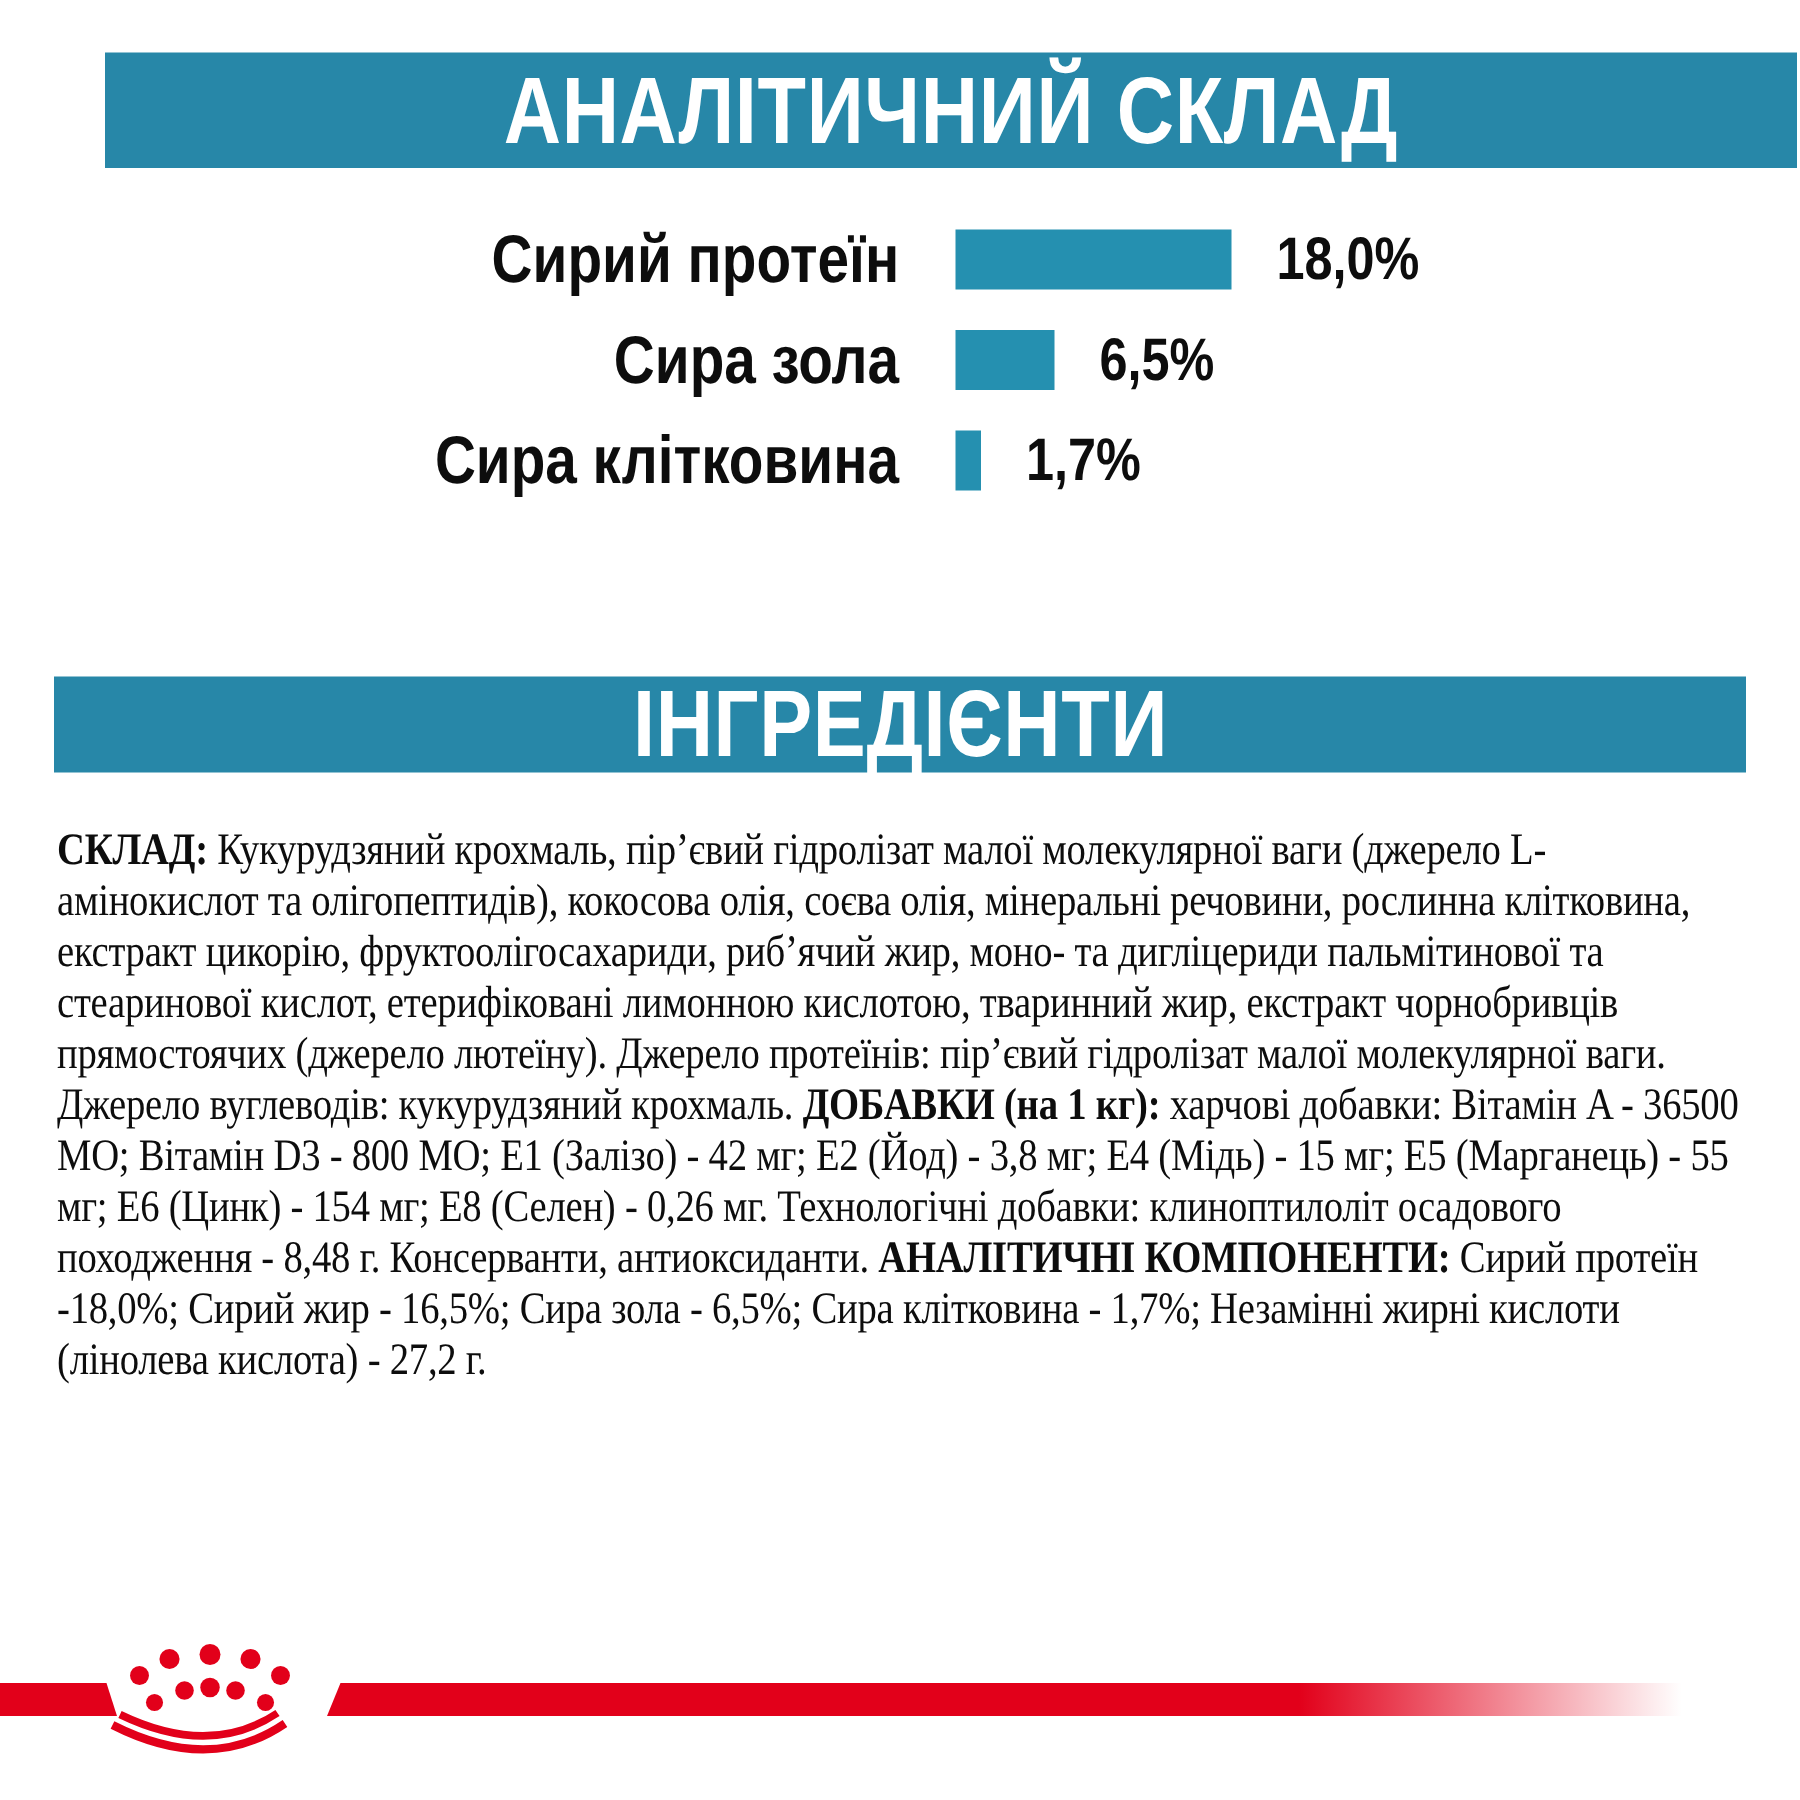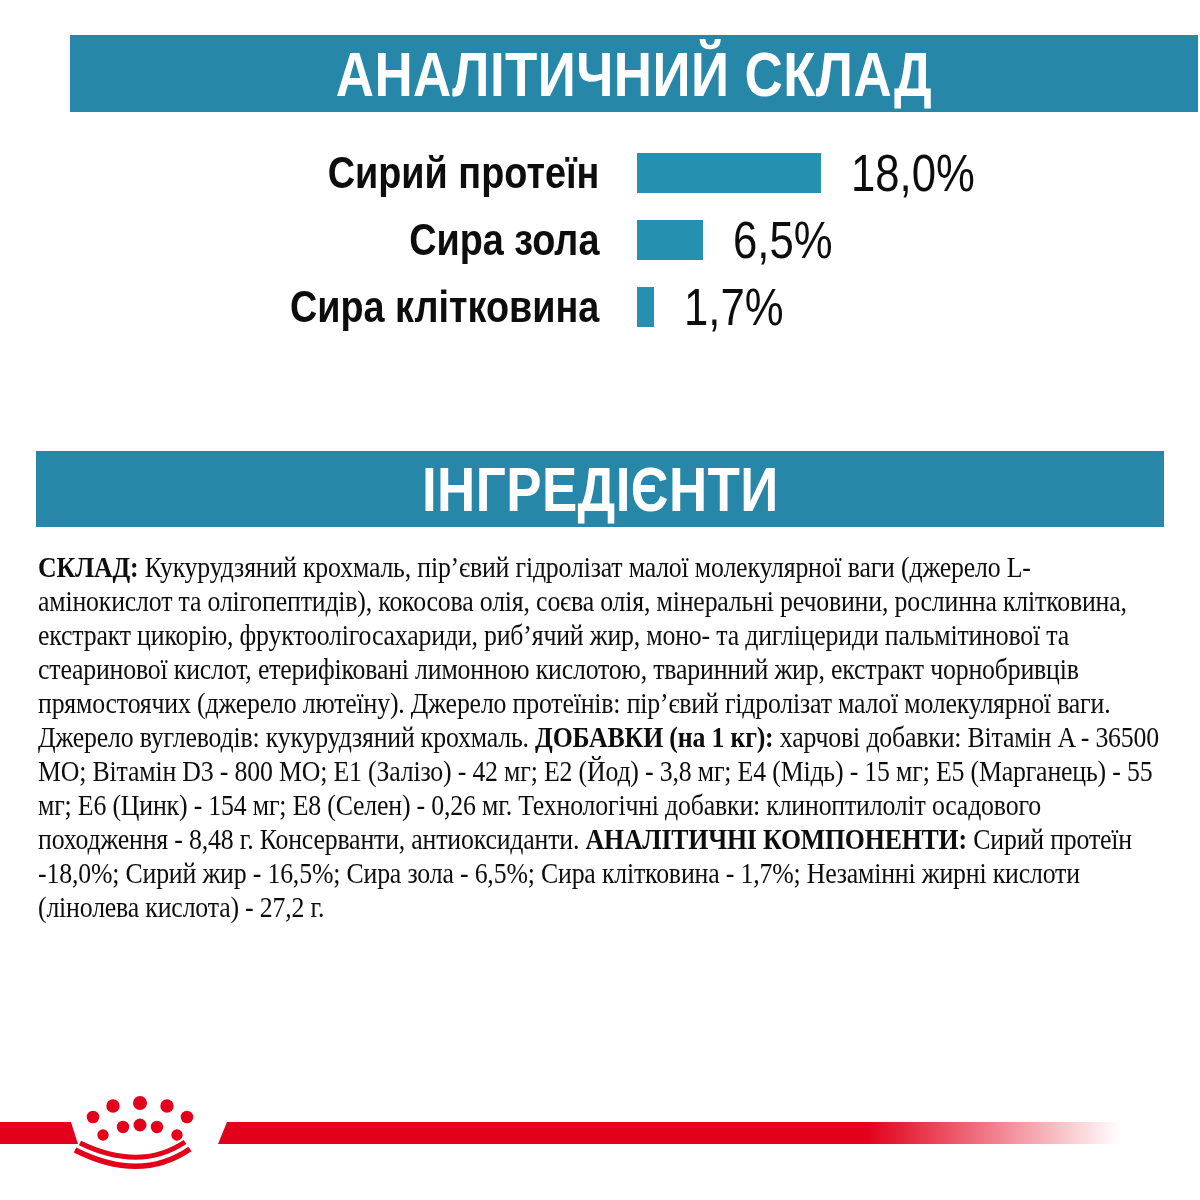--- a/index.html
+++ b/index.html
@@ -13,33 +13,33 @@
   .cx-c { transform-origin:50% 50%; }
   .cx-r { transform-origin:100% 50%; }
   .cx-l { transform-origin:0 50%; }
 
   .banner {
     position:absolute; left:36px; width:1128px;
     background:var(--banner_teal,#2787a8);
     display:flex; align-items:center; justify-content:center;
   }
   .banner-1 { top:35px;  height:77px;margin-left:34px; }
-  .banner-2 { top:451px; height:76px; }
+  .banner-2 { top:451px; height:64px; }
   .banner-text {
     color:#ffffff; font-weight:700; font-size:63px; letter-spacing:0.5px;
   }
 
   .chart { position:absolute; top:153px; left:0; width:1200px; }
   .chart-row { display:flex; align-items:center; height:40px; margin-bottom:27px; }
   .chart-label-cell { width:560px; text-align:right; font-weight:700; font-size:45px; line-height:40px;padding-left:39px; }
   .chart-bar {
     height:40px; margin-left:38px; flex:0 0 auto;
     background:var(--bar_teal,#2590b0);
   }
-  .chart-value { font-weight:400; font-size:52px; line-height:40px; margin-left:30px; }
+  .chart-value { font-weight:700; font-size:40px; line-height:40px; margin-left:30px; }
 
   .ingredients-wrap { position:absolute; left:38px; top:550px; width:1124px;font-family:Liberation Serif, serif; }
   .ingredients {
     width:1307px; transform:scaleX(0.86); transform-origin:0 0;
     font-size:30px; line-height:34px; letter-spacing:-0.2px; margin:0;
   }
   .ingredients b { font-weight:700; }
 
   .footer-stripe-left {
     position:absolute; left:0; top:1122px; width:78px; height:22px;

